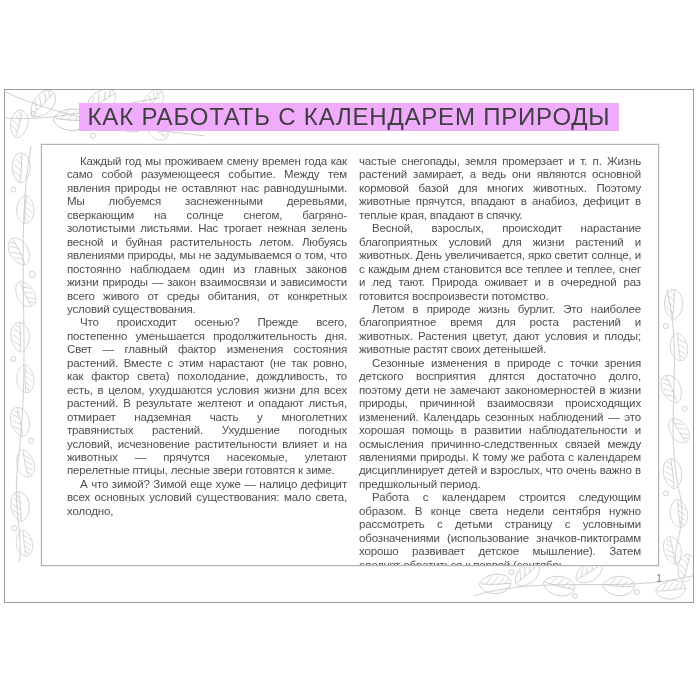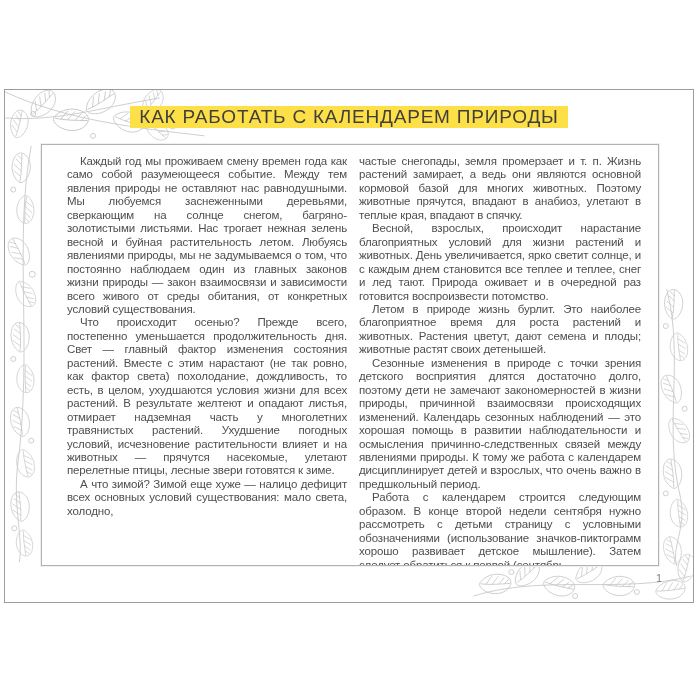--- a/index.html
+++ b/index.html
@@ -22,22 +22,22 @@
   .deco-svg{position:absolute;left:0;top:0;width:100%;height:100%;}
   .deco-svg path,.deco-svg circle{stroke:var(--leaf);stroke-width:0.9;fill:none;}
   .deco-svg use{color:var(--leaf);}
   .lf-fill{fill:#ffffff;stroke:var(--leaf);}
 
   .title-band{
     position:absolute;left:0;top:0;width:100%;height:54px;
     display:flex;align-items:center;justify-content:center;
   }
   .page-title{
-    font-size:19px;letter-spacing:0.8px;color:var(--title);
-    background:#fde047;padding:0 9px;white-space:nowrap;
+    font-size:24px;letter-spacing:0.8px;color:var(--title);
+    background:#f0abfc;padding:0 9px;white-space:nowrap;
   }
 
   .content-box{
     position:absolute;left:36px;top:54px;width:618px;height:422px;
     background:#ffffff;border:1px solid var(--inner-border);
     box-shadow:0 0 0 1px #efefef;
     display:flex;
     padding:10px 17px 8px 25px;
     overflow:hidden;
   }
@@ -127,22 +127,22 @@
     <span class="page-title">КАК РАБОТАТЬ С КАЛЕНДАРЕМ ПРИРОДЫ</span>
   </div>
 
   <div class="content-box">
     <div class="col left">
       <p class="ind">Каждый год мы проживаем смену времен года как само собой разумеющееся событие. Между тем явления природы не оставляют нас равнодушными. Мы любуемся заснеженными деревьями, сверкающим на солнце снегом, багряно-золотистыми листьями. Нас трогает нежная зелень весной и буйная растительность летом. Любуясь явлениями природы, мы не задумываемся о том, что постоянно наблюдаем один из главных законов жизни природы — закон взаимосвязи и зависимости всего живого от среды обитания, от конкретных условий существования.</p>
       <p class="ind">Что происходит осенью? Прежде всего, постепенно уменьшается продолжительность дня. Свет — главный фактор изменения состояния растений. Вместе с этим нарастают (не так ровно, как фактор света) похолодание, дождливость, то есть, в целом, ухудшаются условия жизни для всех растений. В результате желтеют и опадают листья, отмирает надземная часть у многолетних травянистых растений. Ухудшение погодных условий, исчезновение растительности влияет и на животных — прячутся насекомые, улетают перелетные птицы, лесные звери готовятся к зиме.</p>
       <p class="ind">А что зимой? Зимой еще хуже — налицо дефицит всех основных условий существования: мало света, холодно,</p>
     </div>
     <div class="col right">
-      <p>частые снегопады, земля промерзает и т. п. Жизнь растений замирает, а ведь они являются основной кормовой базой для многих животных. Поэтому животные прячутся, впадают в анабиоз, улетают в теплые края, впадают в спячку.</p>
+      <p>частые снегопады, земля промерзает и т. п. Жизнь растений замирает, а ведь они являются основной кормовой базой для многих животных. Поэтому животные прячутся, впадают в анабиоз, дефицит в теплые края, впадают в спячку.</p>
       <p class="ind">Весной, взрослых, происходит нарастание благоприятных условий для жизни растений и животных. День увеличивается, ярко светит солнце, и с каждым днем становится все теплее и теплее, снег и лед тают. Природа оживает и в очередной раз готовится воспроизвести потомство.</p>
-      <p class="ind">Летом в природе жизнь бурлит. Это наиболее благоприятное время для роста растений и животных. Растения цветут, дают семена и плоды; животные растят своих детенышей.</p>
+      <p class="ind">Летом в природе жизнь бурлит. Это наиболее благоприятное время для роста растений и животных. Растения цветут, дают условия и плоды; животные растят своих детенышей.</p>
       <p class="ind">Сезонные изменения в природе с точки зрения детского восприятия длятся достаточно долго, поэтому дети не замечают закономерностей в жизни природы, причинной взаимосвязи происходящих изменений. Календарь сезонных наблюдений — это хорошая помощь в развитии наблюдательности и осмысления причинно-следственных связей между явлениями природы. К тому же работа с календарем дисциплинирует детей и взрослых, что очень важно в предшкольный период.</p>
-      <p class="ind">Работа с календарем строится следующим образом. В конце второй недели сентября нужно рассмотреть с детьми страницу с условными обозначениями (использование значков-пиктограмм хорошо развивает детское мышление). Затем следует обратиться к первой (сентябрь-</p>
+      <p class="ind">Работа с календарем строится следующим образом. В конце света недели сентября нужно рассмотреть с детьми страницу с условными обозначениями (использование значков-пиктограмм хорошо развивает детское мышление). Затем следует обратиться к первой (сентябрь-</p>
     </div>
   </div>
 
   <div class="page-number">1</div>
 </div>
 
 </body></html>

